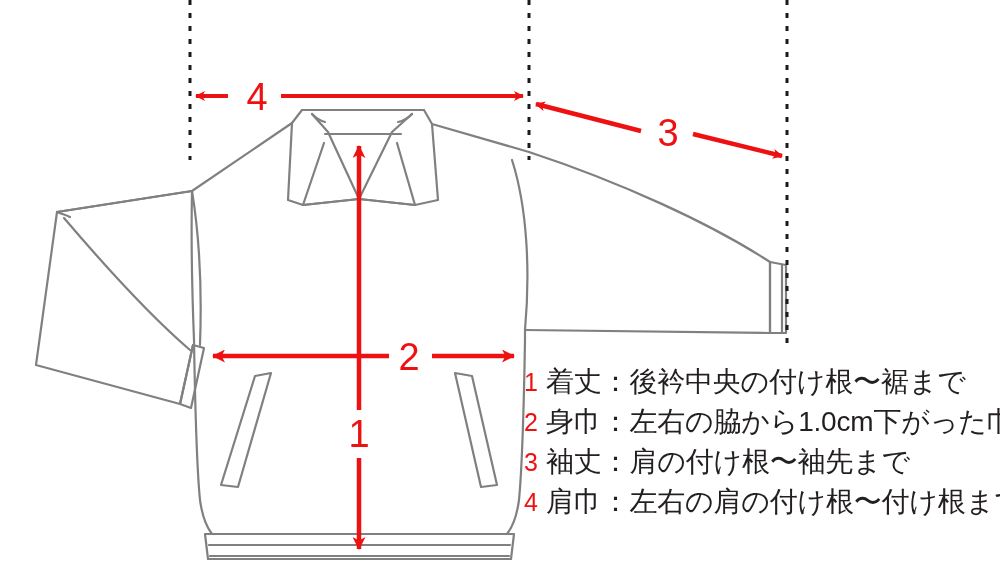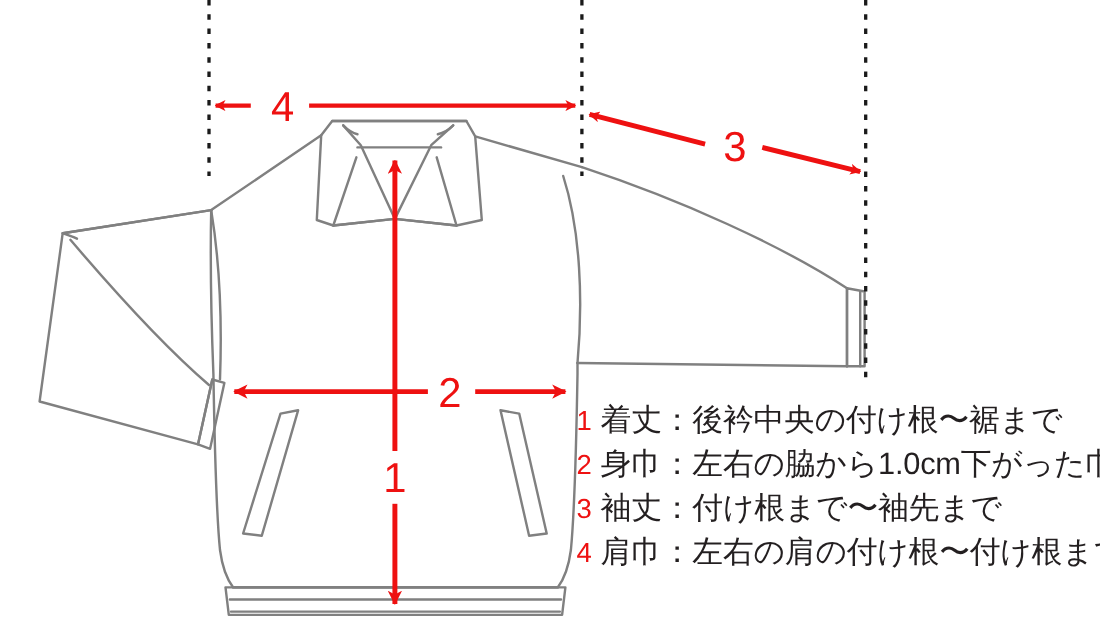--- a/index.html
+++ b/index.html
@@ -171,21 +171,21 @@
       <span class="legend-text">着丈：後衿中央の付け根〜裾まで</span>
     </div>
 
     <div class="legend-row">
       <span class="legend-num">2</span>
       <span class="legend-text">身巾：左右の脇から1.0cm下がった巾</span>
     </div>
 
     <div class="legend-row">
       <span class="legend-num">3</span>
-      <span class="legend-text">袖丈：付け根まで〜袖先まで</span>
+      <span class="legend-text">袖丈：肩の付け根〜袖先まで</span>
     </div>
 
     <div class="legend-row">
       <span class="legend-num">4</span>
       <span class="legend-text">肩巾：左右の肩の付け根〜付け根まで</span>
     </div>
 
   </div>
 
 </div>

